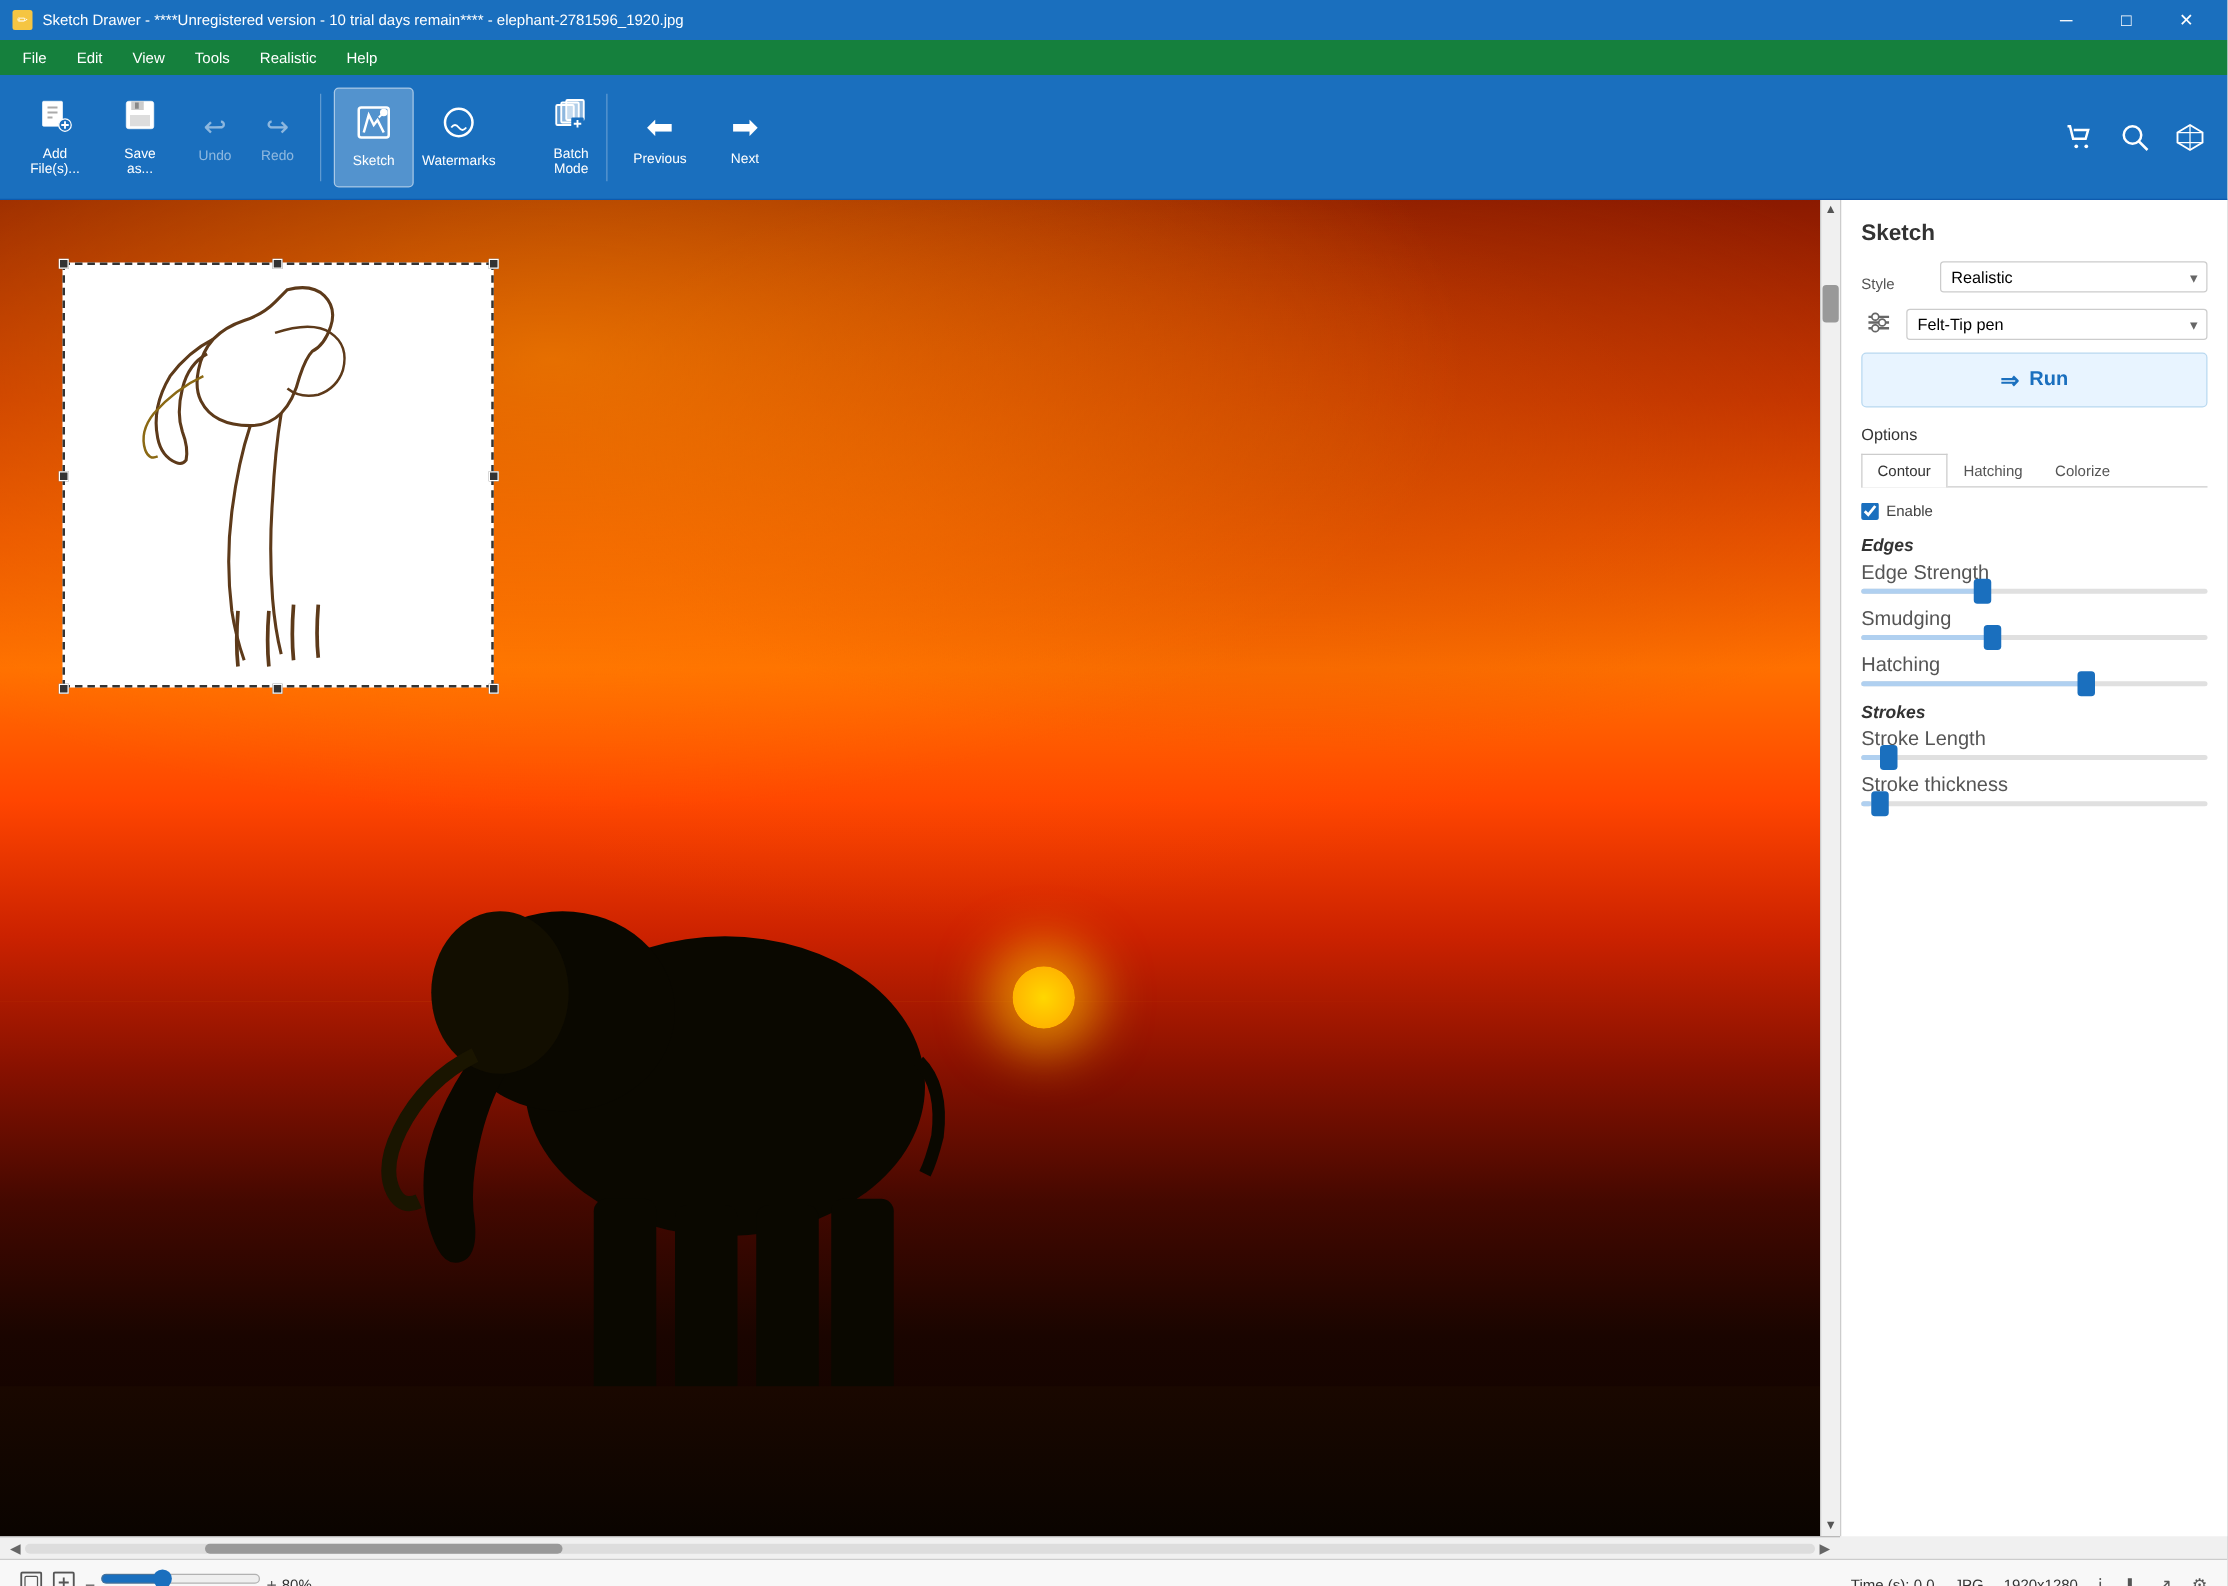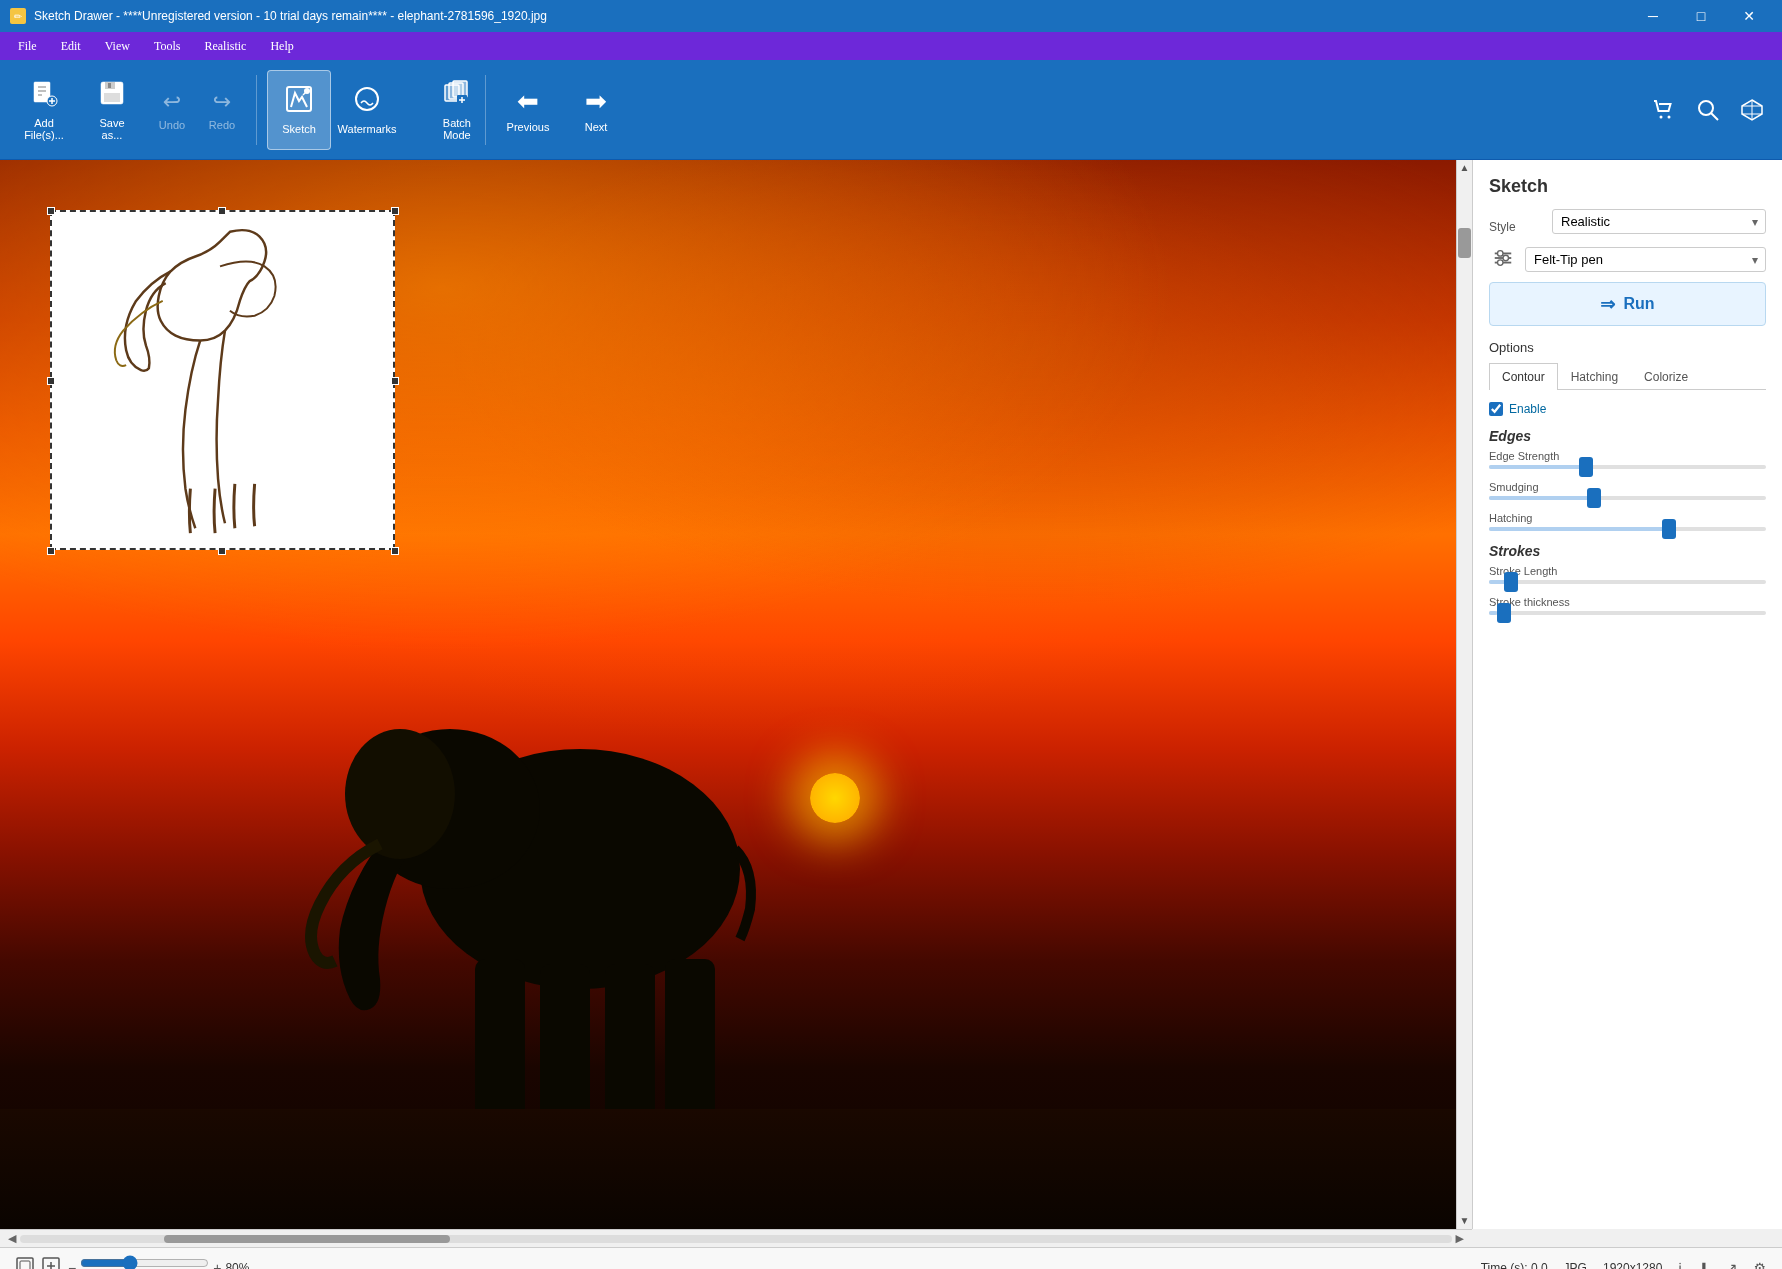--- a/index.html
+++ b/index.html
@@ -20,27 +20,26 @@
     .title-bar-icon { width: 16px; height: 16px; background: #f5c542; border-radius: 2px; display: flex; align-items: center; justify-content: center; font-size: 10px; }
     .title-bar-controls { display: flex; gap: 2px; }
     .title-btn {
       width: 46px; height: 32px;
       background: transparent; border: none; color: white;
       font-size: 14px; cursor: pointer; display: flex; align-items: center; justify-content: center;
     }
 
     
     .menu-bar {
-      background: #6d28d9;
+      background: #15803d;
       height: 28px;
       display: flex;
       align-items: center;
       padding: 0 8px;
       gap: 4px;
-      font-family: Liberation Serif, serif;
     }
     .menu-item {
       color: white; font-size: 12px; padding: 4px 10px;
       cursor: pointer; border-radius: 3px;
     }
 
     
     .toolbar {
       background: #1a6fbe;
       height: 100px;
@@ -240,31 +239,31 @@
     }
 
     
     .checkbox-row {
       display: flex; align-items: center; gap: 6px;
       margin-bottom: 12px;
     }
     .checkbox-row input[type="checkbox"] {
       width: 14px; height: 14px; accent-color: #1a6fbe;
     }
-    .checkbox-label { font-size: 12px; color: #0369a1; }
+    .checkbox-label { font-size: 12px; color: #404040; }
 
     
     .section-heading {
       font-size: 14px; font-weight: 600;
       color: #333; margin-bottom: 6px; margin-top: 4px; font-style: italic;
     }
 
     
     .slider-section { margin-bottom: 4px; }
-    .slider-label { font-size: 11px; color: #555; margin-bottom: 3px; }
+    .slider-label { font-size: 16px; color: #555; margin-bottom: 3px; }
     .slider-track {
       width: 100%; height: 4px;
       background: #e0e0e0; border-radius: 2px;
       position: relative; margin-bottom: 12px;
     }
     .slider-fill {
       height: 100%; background: #b0d0f0; border-radius: 2px;
     }
     .slider-thumb {
       position: absolute;

